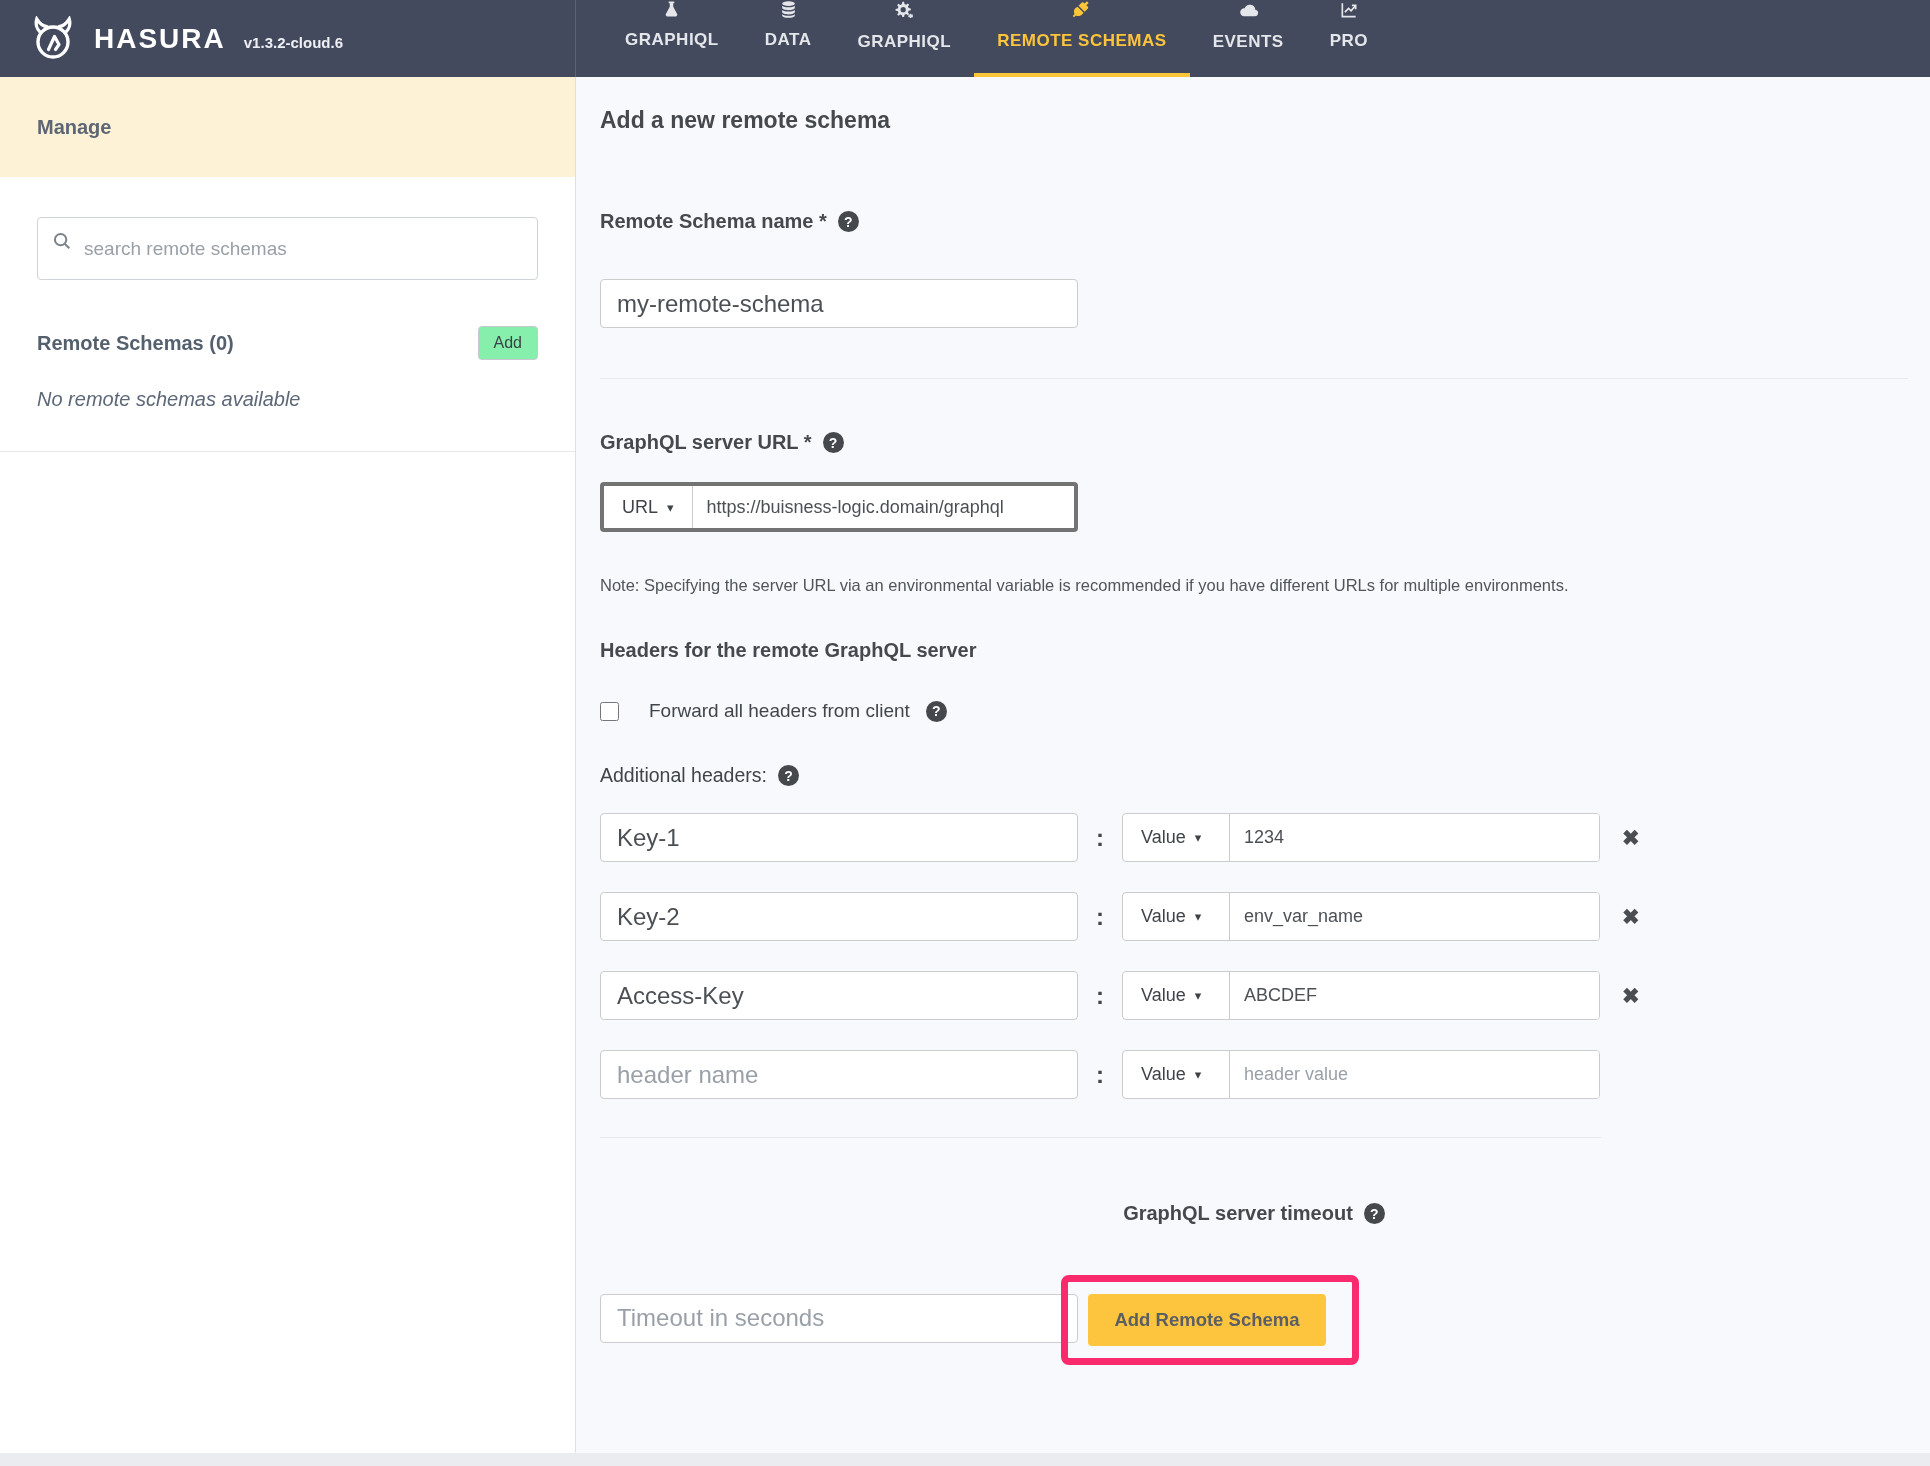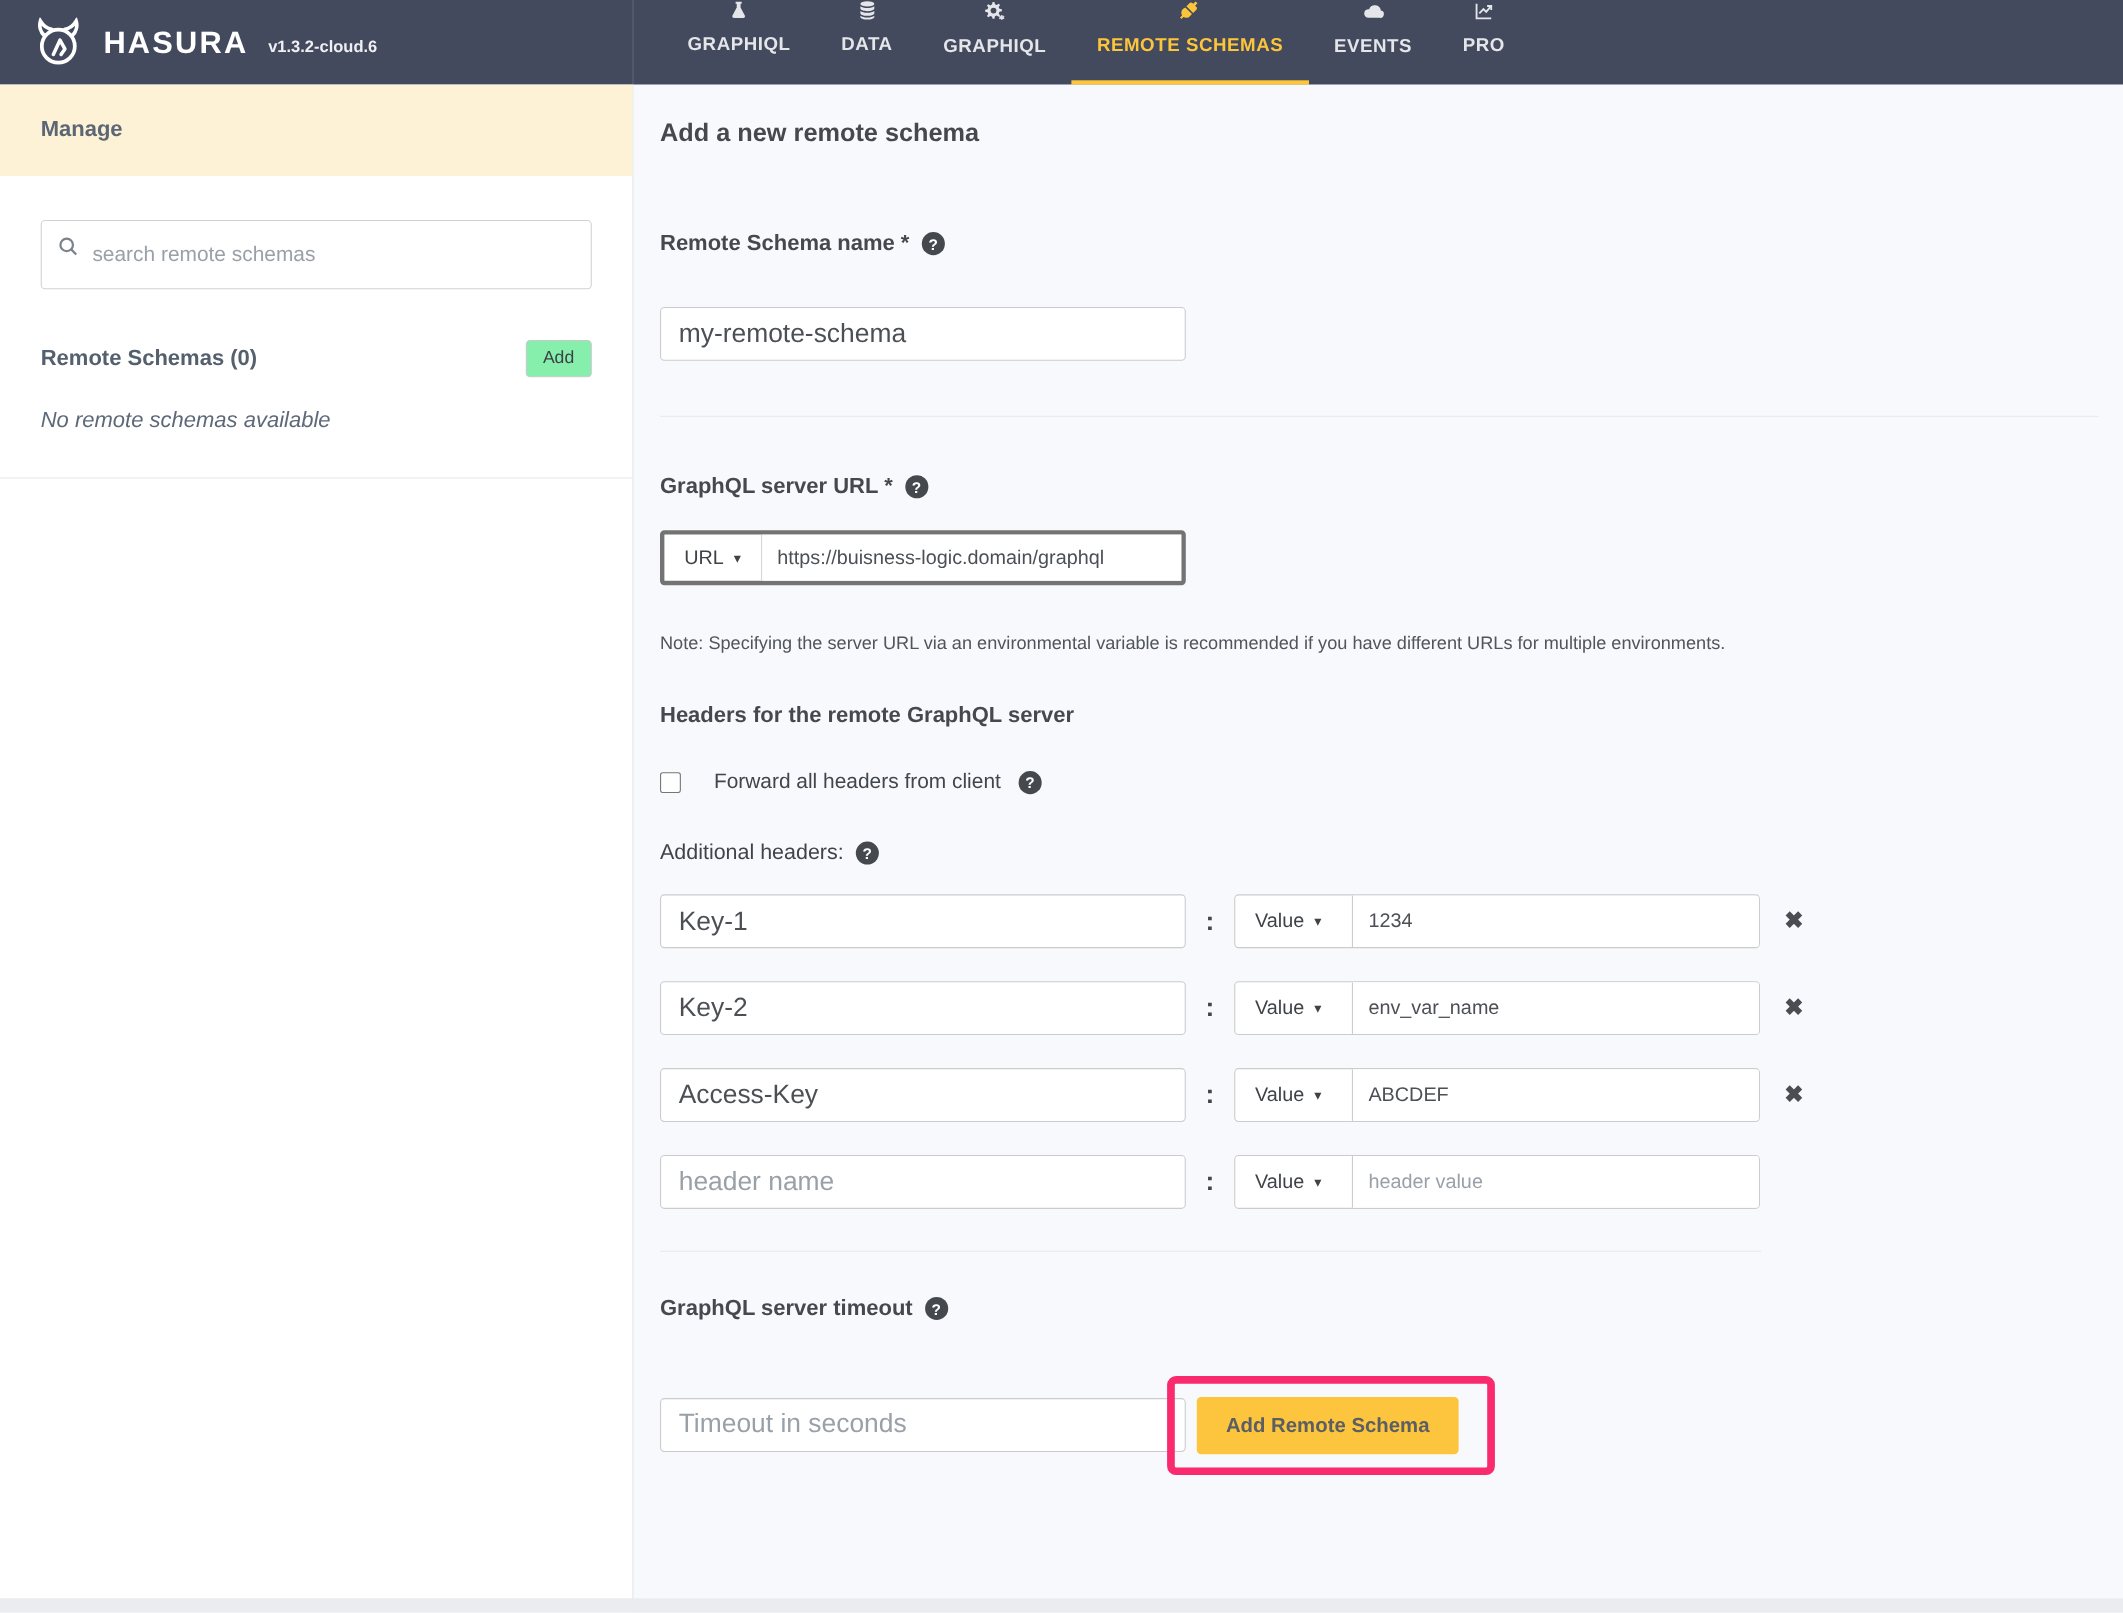--- a/index.html
+++ b/index.html
@@ -14,21 +14,21 @@
   .nav-links { display:flex; align-items:stretch; margin-left:26px; }
   .nav-item { display:flex; align-items:center; gap:11px; padding:0 23px; font-size:17px; font-weight:700; letter-spacing:.5px; color:#e4e6ea; border-bottom:4px solid transparent; cursor:pointer;flex-direction:column; }
   .nav-item .nav-icon { display:flex; align-items:center; }
   .nav-item.active { color:#fdc53a; border-bottom-color:#fdc53a; }
 
   
   .page { display:flex; height:1389px; }
 
   
   .sidebar { width:576px; background:#fff; border-right:1px solid #dcdfe3; }
-  .manage-band { height:83px; background:#fdf2d5; display:flex; align-items:center; padding-left:37px; font-size:20px; font-weight:700; color:#5c6674; cursor:pointer; }
+  .manage-band { height:100px; background:#fdf2d5; display:flex; align-items:center; padding-left:37px; font-size:20px; font-weight:700; color:#5c6674; cursor:pointer; }
   .sidebar-body { padding:40px 37px 0; }
   .search-box { position:relative; }
   .search-box input { width:100%; height:63px; border:1px solid #cfd3d8; border-radius:4px; background:#fff; padding:0 16px 0 46px; font-size:19px; color:#4c5055; font-family:inherit; }
   .search-box input::placeholder { color:#9aa0a8; }
   .search-glyph { position:absolute; left:14px; top:13px; }
   .schema-list-header { display:flex; justify-content:space-between; align-items:center; margin-top:46px; }
   .schema-list-title { font-size:20px; font-weight:700; color:#55606e; }
   .add-btn { background:#86efac; border:1px solid #c6cacf; border-radius:4px; padding:7px 15px; font-size:16px; color:#3c4147; font-family:inherit; cursor:pointer; }
   .empty-msg { margin-top:28px; font-style:italic; font-size:20px; color:#5d6878; }
   .sidebar-divider { margin:40px -37px 0; border:none; border-top:1px solid #e6e8eb; }
@@ -54,21 +54,21 @@
   .checkbox-row input { width:19px; height:19px; cursor:pointer; }
   .checkbox-row .help-icon { margin-left:-14px; }
   .additional-row { margin-top:42px; display:flex; align-items:center; gap:11px; font-size:19.5px; color:#3f444a; font-weight:500; }
   .header-row { display:flex; align-items:center; margin-top:30px; }
   .header-row.first { margin-top:26px; }
   .colon { margin:0 18px; font-size:24px; font-weight:800; color:#43474c; }
   .value-group { display:flex; width:478px; height:49px; border:1px solid #ccc; border-radius:4px; background:#fff; overflow:hidden; }
   .value-dropdown { width:107px; }
   .remove-btn { margin-left:22px; font-size:21px; font-weight:900; color:#4a4e53; cursor:pointer; line-height:1; }
   .rows-divider { border:none; border-top:1px solid #e7e9ed; margin-top:38px; width:1001px; }
-  .mt-timeout-label { margin-top:40px; }
+  .mt-timeout-label { margin-top:64px;justify-content:center; }
   .mt-timeout-input { margin-top:30px; }
   .annotation-box { display:inline-block; margin-top:50px; margin-left:-21px; border:7px solid #fa2a6e; border-radius:8px; padding:12px 26px 12px 20px; }
   .submit-btn { background:#fcc53d; border:none; border-radius:4px; height:52px; padding:0 26px; font-size:18.5px; font-weight:700; color:#5b5f64; font-family:inherit; cursor:pointer; }
   .bottom-strip { position:absolute; left:0; bottom:0; width:1930px; height:13px; background:#eaecf0; }
 </style>
 </head>
 <body>
 
 <div class="navbar">
   <div class="brand">

